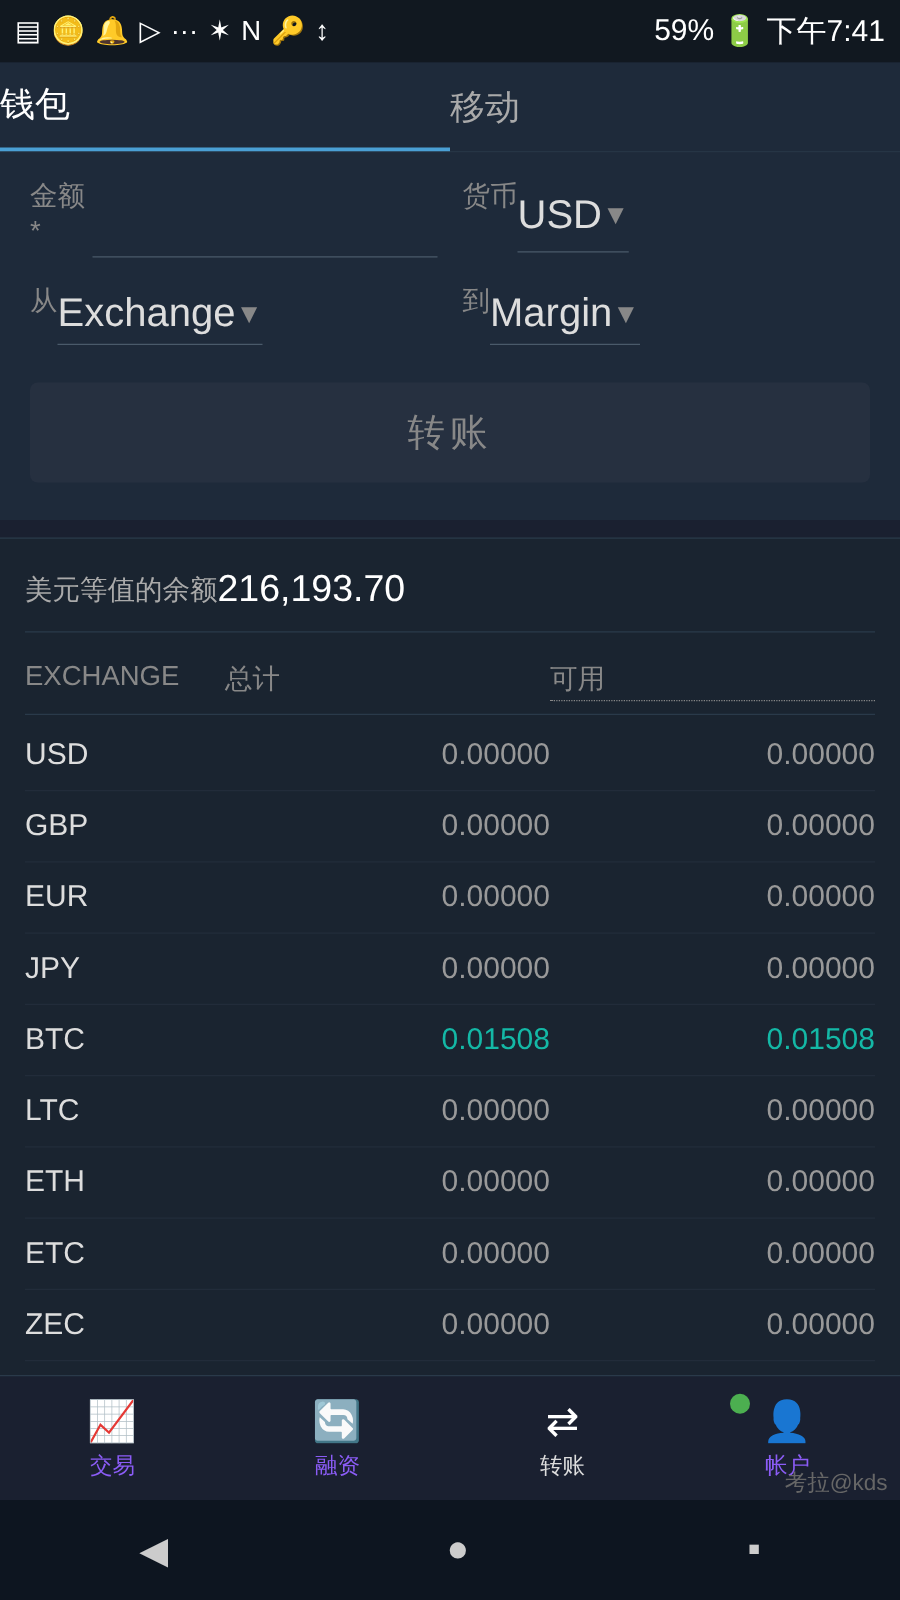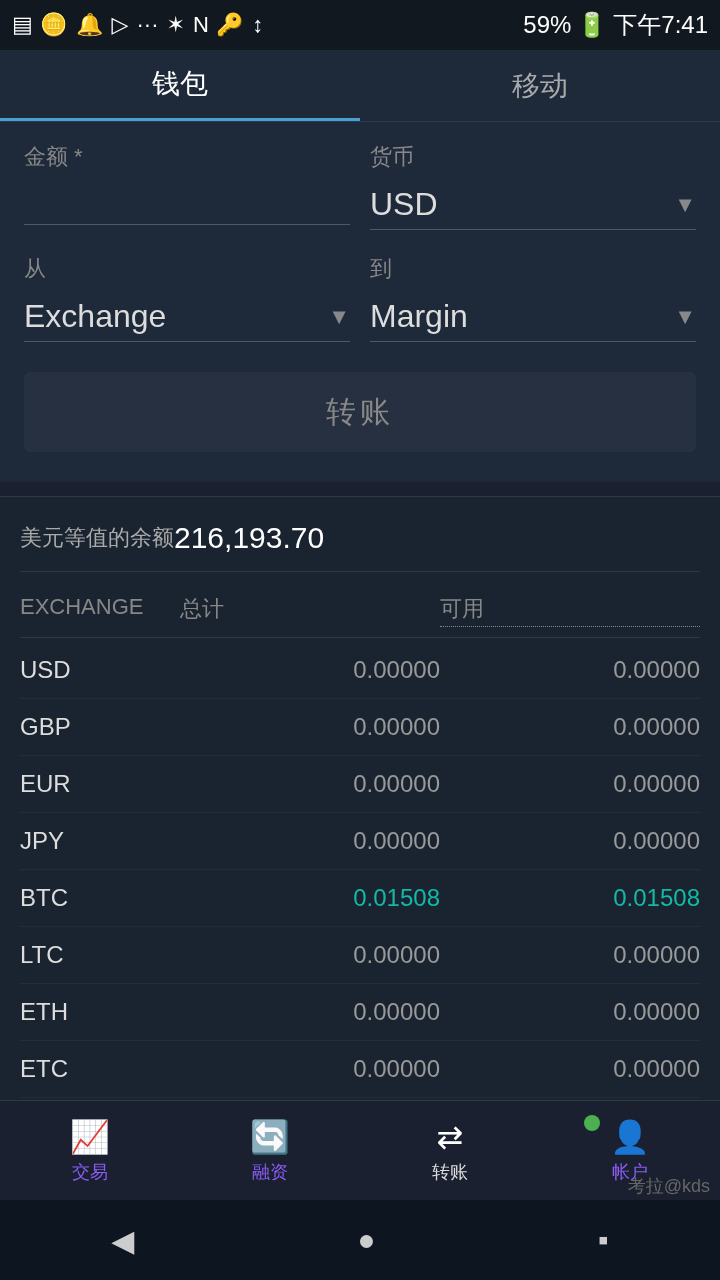--- a/index.html
+++ b/index.html
@@ -33,21 +33,20 @@
       display: flex;
       width: 720px;
       height: 72px;
       background: #1e2a3a;
       border-bottom: 1px solid #2a3a4a;
     }
     .tab {
       flex: 1;
       display: flex;
       align-items: center;
-      justify-content: center;
       font-size: 28px;
       color: #aaa;
       cursor: pointer;
     }
     .tab.active {
       color: #fff;
       border-bottom: 3px solid #4a9fd4;
     }
 
     
@@ -58,21 +57,20 @@
 
     .form-row {
       display: flex;
       gap: 20px;
       margin-bottom: 20px;
     }
 
     .form-group {
       flex: 1;
       display: flex;
-      flex-direction: column;
     }
 
     .form-label {
       font-size: 22px;
       color: #888;
       margin-bottom: 8px;
     }
 
     .form-input {
       background: transparent;

